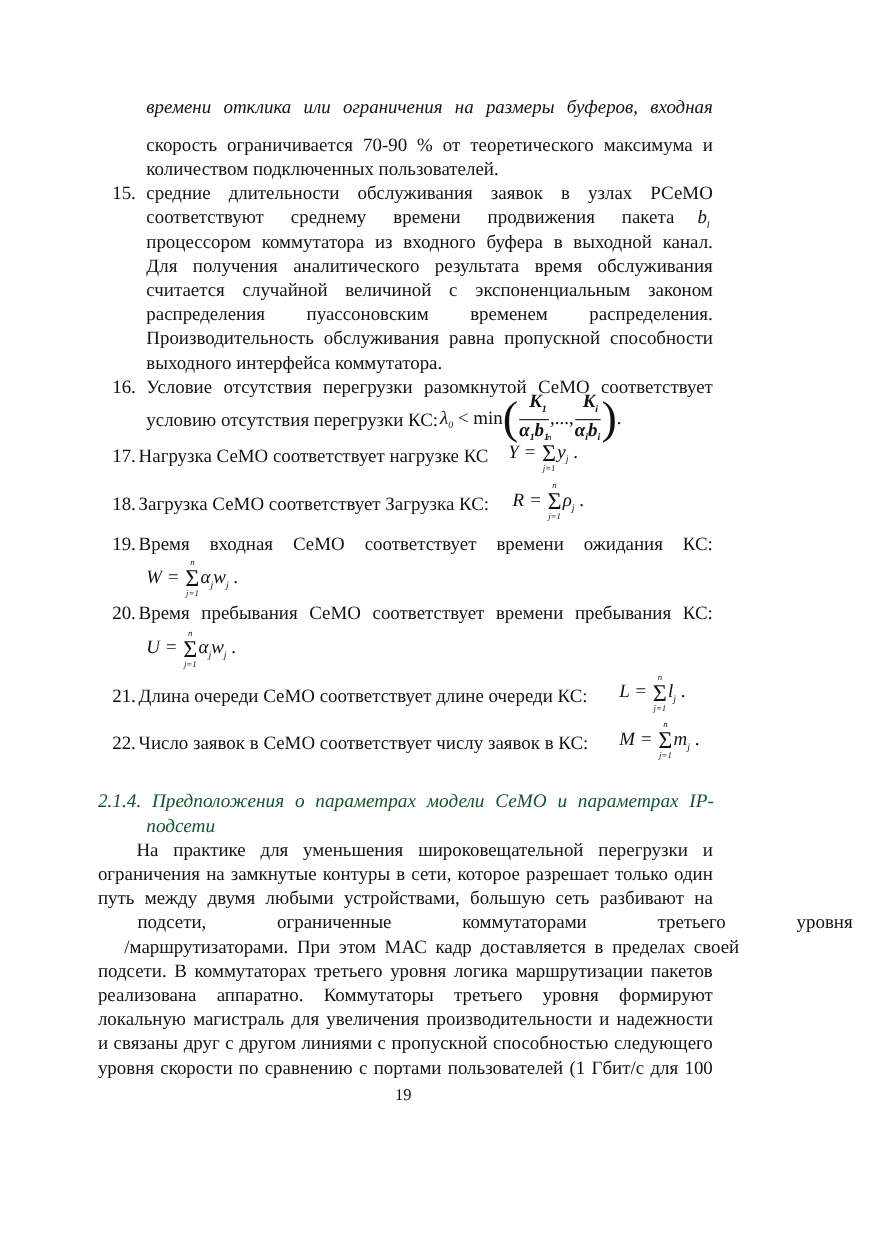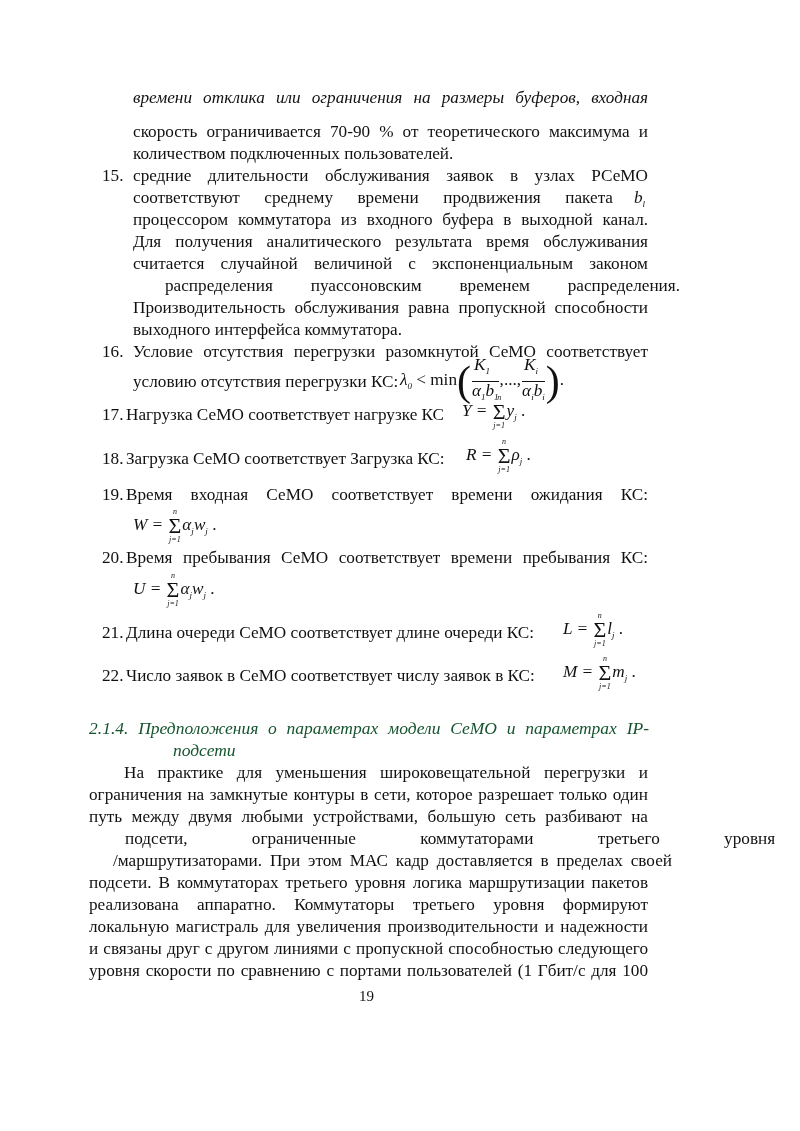--- a/index.html
+++ b/index.html
@@ -10,42 +10,42 @@
   .just { text-align:justify; text-align-last:justify; }
   .num { position:absolute; font-size:17.2px; }
   .math { font-family:"Liberation Serif", "DejaVu Serif", serif; font-style:italic; }
   .sum { position:relative; display:inline-block; text-align:center; font-style:normal; vertical-align:middle; margin:0 1px; }
   .sum .sig { font-size:22px; line-height:20px; display:block; }
   .sum .top { font-size:8px; line-height:8px; display:block; font-style:italic; }
   .sum .bot { font-size:8px; line-height:8px; display:block; font-style:italic; }
   sub { font-size:9px; }
   .heading { position:absolute; color:#14532d; font-weight:normal; font-style:italic; font-size:17.5px; white-space:nowrap; }
   .pagenum { position:absolute; left:359px; top:988px; font-size:15px; }
-  .frac { display:inline-block; vertical-align:middle; text-align:left; margin:0 1px; }
+  .frac { display:inline-block; vertical-align:middle; text-align:right; margin:0 1px;font-weight:bold; }
   .frac .n { display:block; border-bottom:1px solid #111; padding:0 2px; line-height:18px; }
   .frac .d { display:block; line-height:18px; }
   .paren { font-size:42px; font-style:normal; vertical-align:middle; font-weight:200; }
 </style>
 </head>
 <body>
 
 <div class="page">
 
   <div class="line just" style="left:133px;top:88px;width:515px;font-style:italic;">времени отклика или ограничения на размеры буферов, входная</div>
   <div class="line just" style="left:133px;top:122px;width:515px;">скорость ограничивается 70-90 % от теоретического максимума и</div>
   <div class="line" style="left:133px;top:144px;">количеством подключенных пользователей.</div>
 
   <div class="num" style="left:102px;top:166px;">15.</div>
   <div class="line just" style="left:133px;top:166px;width:515px;">средние длительности обслуживания заявок в узлах РСеМО</div>
   <div class="line just" style="left:133px;top:188px;width:480px;">соответствуют среднему времени продвижения пакета</div>
   <div class="line math" style="left:634px;top:188px;"><span>b</span><sub>l</sub></div>
   <div class="line just" style="left:133px;top:210px;width:515px;">процессором коммутатора из входного буфера в выходной канал.</div>
   <div class="line just" style="left:133px;top:232px;width:515px;">Для получения аналитического результата время обслуживания</div>
   <div class="line just" style="left:133px;top:254px;width:515px;">считается случайной величиной с экспоненциальным законом</div>
-  <div class="line just" style="left:133px;top:276px;width:515px;margin-left:32px;">распределения пуассоновским временем распределения.</div>
+  <div class="line just" style="left:133px;top:276px;width:515px;">распределения пуассоновским временем распределения.</div>
   <div class="line just" style="left:133px;top:298px;width:515px;">Производительность обслуживания равна пропускной способности</div>
   <div class="line" style="left:133px;top:320px;">выходного интерфейса коммутатора.</div>
 
   <div class="num" style="left:102px;top:342px;">16.</div>
   <div class="line just" style="left:133px;top:342px;width:515px;">Условие отсутствия перегрузки разомкнутой СеМО соответствует</div>
   <div class="line" style="left:133px;top:372px;">условию отсутствия перегрузки КС:</div>
   <div class="line math" style="left:400px;top:352px;line-height:56px;height:60px;">
     <span>λ</span><sub>0</sub>
     <span style="font-style:normal">&lt; min</span><span class="paren">(</span><span class="frac"><span class="n"><span>K</span><sub>1</sub></span><span class="d"><span>α</span><sub>1</sub><span>b</span><sub>1</sub></span></span><span style="font-style:normal">,...,</span><span class="frac"><span class="n"><span>K</span><sub>i</sub></span><span class="d"><span>α</span><sub>i</sub><span>b</span><sub>i</sub></span></span><span class="paren">)</span><span style="font-style:normal">.</span>
   </div>
@@ -86,21 +86,21 @@
   </div>
 
   <div class="num" style="left:102px;top:666px;">22.</div>
   <div class="line" style="left:126px;top:666px;">Число заявок в СеМО   соответствует числу заявок в КС:</div>
   <div class="line math" style="left:563px;top:655px;">
     <span>M =</span>
     <span class="sum"><span class="top">n</span><span class="sig">Σ</span><span class="bot">j=1</span></span><span>m</span><sub>j</sub> <span style="font-style:normal">.</span>
   </div>
 
   <div class="heading" style="left:89px;top:718px;width:560px;text-align:justify;text-align-last:justify;">2.1.4. Предположения о параметрах модели СеМО и параметрах IP-</div>
-  <div class="heading" style="left:133px;top:740px;margin-left:40px;">подсети</div>
+  <div class="heading" style="left:133px;top:740px;">подсети</div>
 
   <div class="line just" style="left:124px;top:763px;width:524px;">На практике для уменьшения широковещательной перегрузки и</div>
   <div class="line just" style="left:89px;top:785px;width:559px;">ограничения на замкнутые контуры в сети, которое разрешает только один</div>
   <div class="line just" style="left:89px;top:807px;width:559px;">путь между двумя любыми устройствами, большую сеть разбивают на</div>
   <div class="line just" style="left:89px;top:829px;width:559px;word-spacing:60px;margin-left:36px;">подсети, ограниченные коммутаторами третьего уровня</div>
   <div class="line just" style="left:89px;top:851px;width:559px;margin-left:24px;">/маршрутизаторами. При этом МАС кадр доставляется в пределах своей</div>
   <div class="line just" style="left:89px;top:873px;width:559px;">подсети. В коммутаторах третьего уровня логика маршрутизации пакетов</div>
   <div class="line just" style="left:89px;top:895px;width:559px;">реализована аппаратно. Коммутаторы третьего уровня формируют</div>
   <div class="line just" style="left:89px;top:917px;width:559px;">локальную магистраль для увеличения производительности и надежности</div>
   <div class="line just" style="left:89px;top:939px;width:559px;">и связаны друг с другом линиями с пропускной способностью следующего</div>

